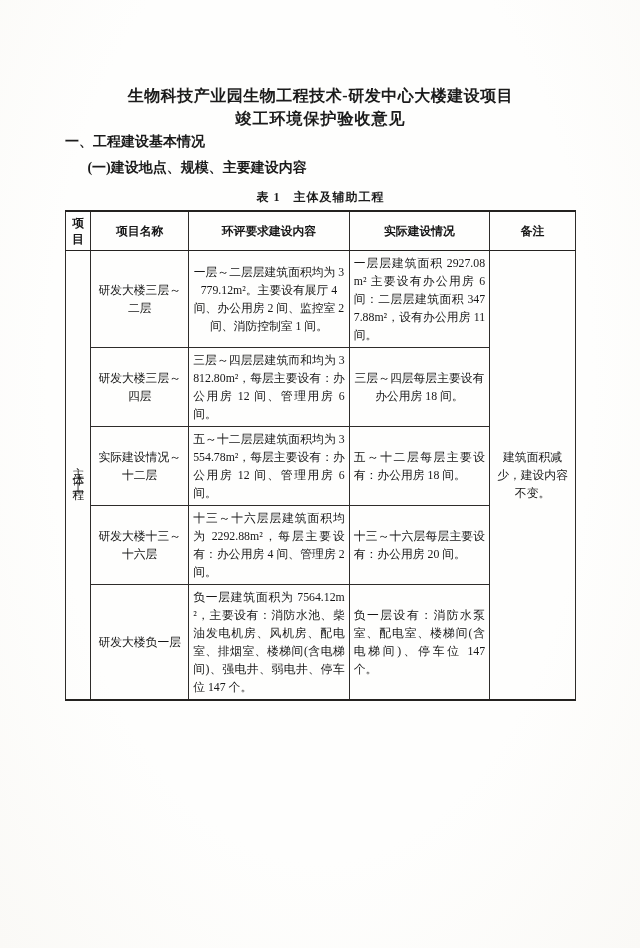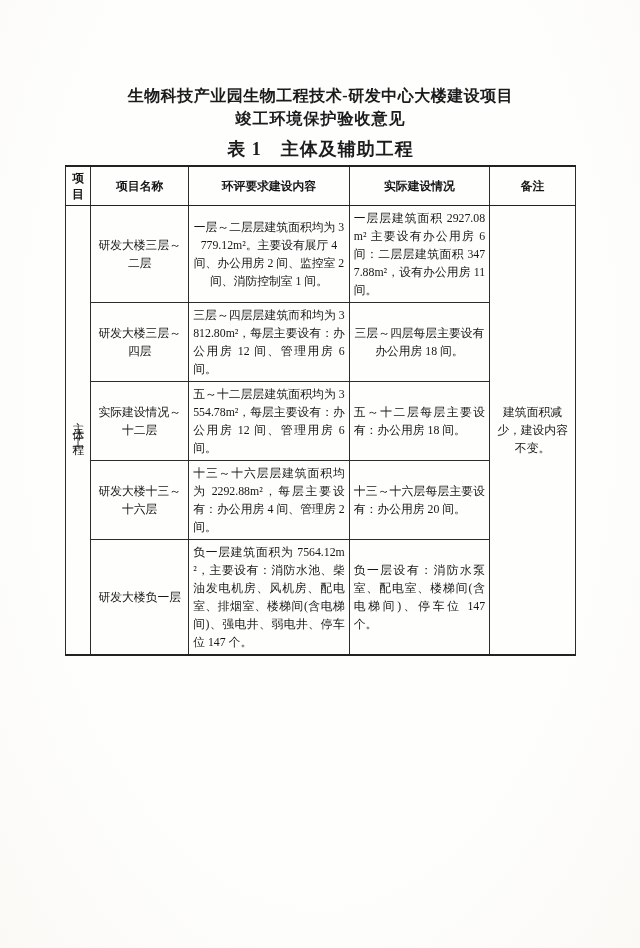--- a/index.html
+++ b/index.html
@@ -44,21 +44,21 @@
     font-size:14px;font-weight:bold;line-height:26px;
   }
   .h-sub{
     font-size:14px;font-weight:bold;line-height:26px;
     text-indent:1.6em;
   }
   .actual{text-indent:2.6em;}
   .tbl-caption{
     margin-top:8px;margin-bottom:4px;
     text-align:center;
-    font-size:18px;font-weight:bold;
+    font-size:12px;font-weight:bold;
     letter-spacing:1px;
   }
   table.t1{
     width:100%;
     border-collapse:collapse;
     table-layout:fixed;
     font-size:11.8px;
     line-height:18px;
     color:#161616;
   }
@@ -90,20 +90,22 @@
 </head>
 <body>
 
 <div class="sheet">
   <div class="content">
 
     <div class="doc-title">生物科技产业园生物工程技术-研发中心大楼建设项目</div>
     <div class="doc-subtitle">竣工环境保护验收意见</div>
 
 
+    <div class="h-sec">一、工程建设基本情况</div>
+    <div class="h-sub">(一)建设地点、规模、主要建设内容</div>
 
 
     <div class="tbl-caption">表 1　主体及辅助工程</div>
 
     <table class="t1">
       <colgroup>
         <col class="w-proj">
           <col class="w-name">
           <col class="w-eia">
           <col class="w-act">

